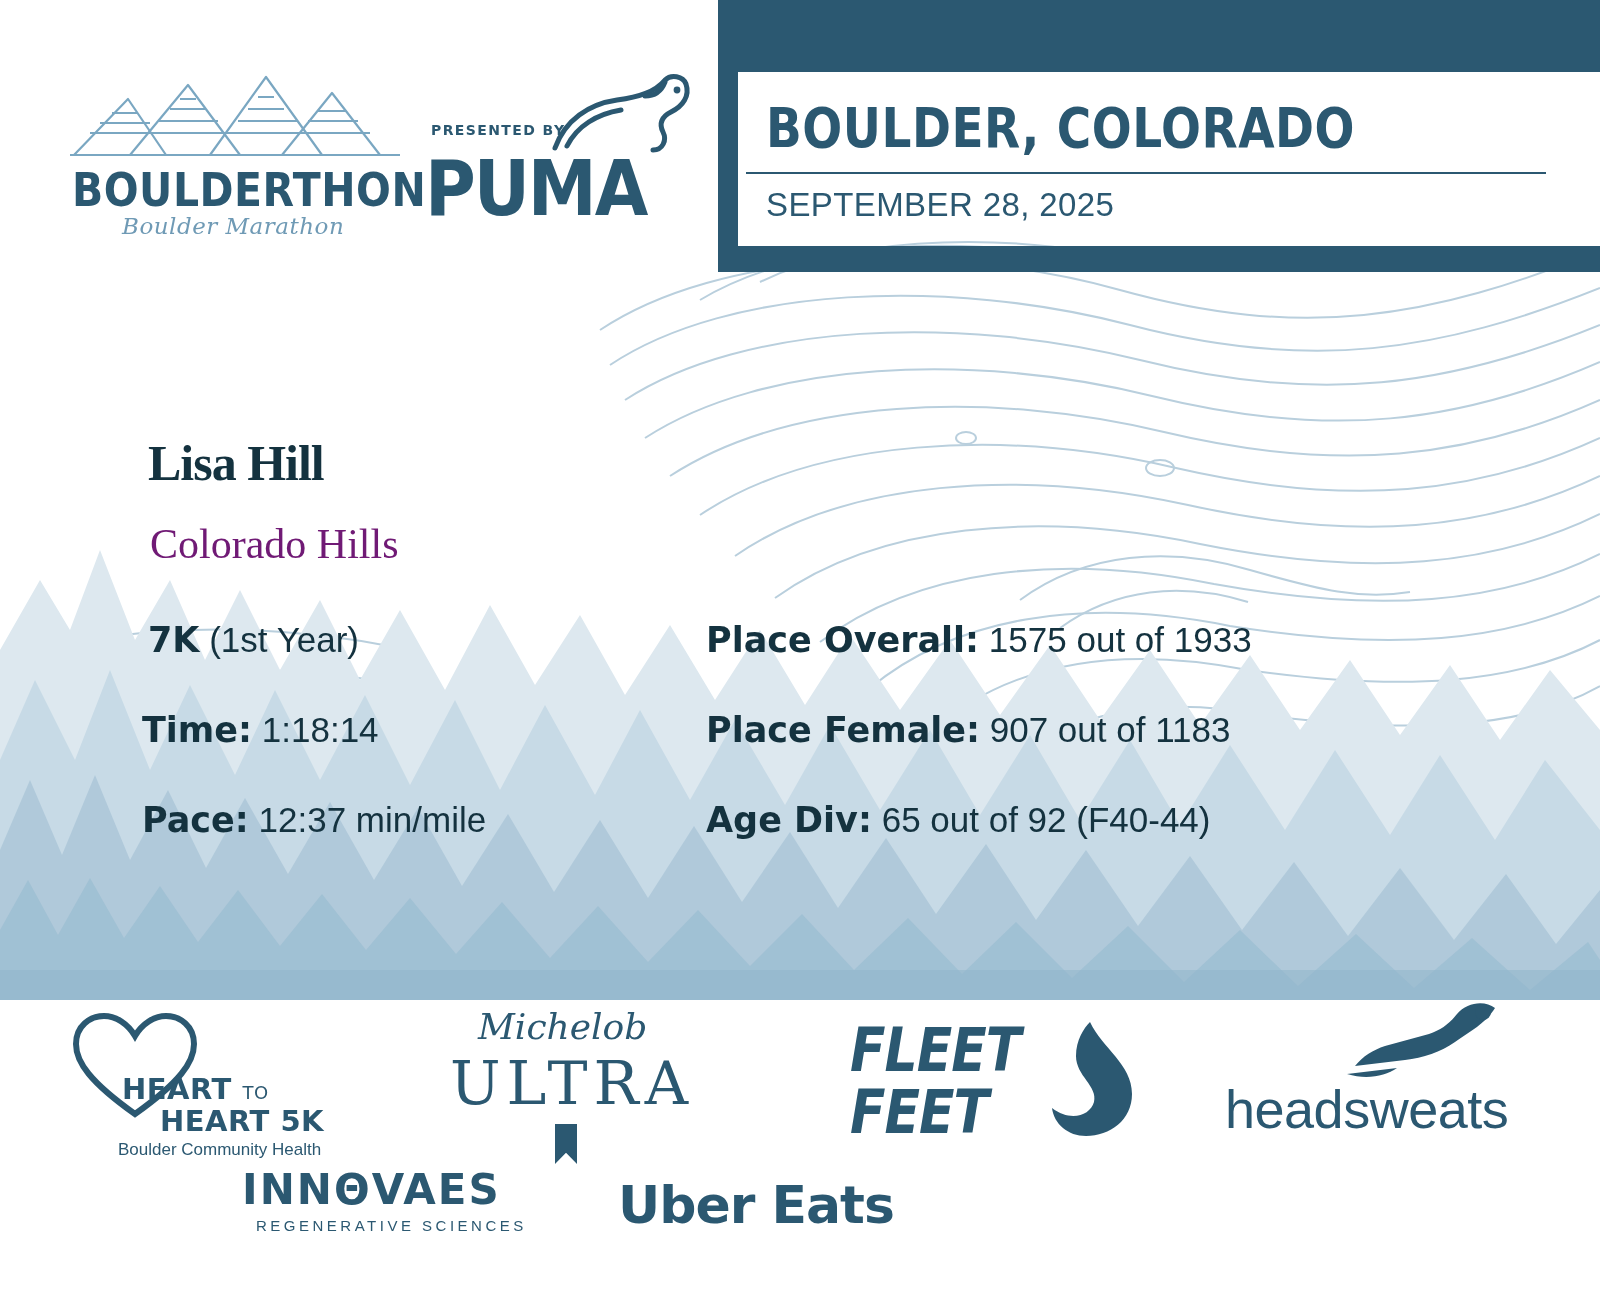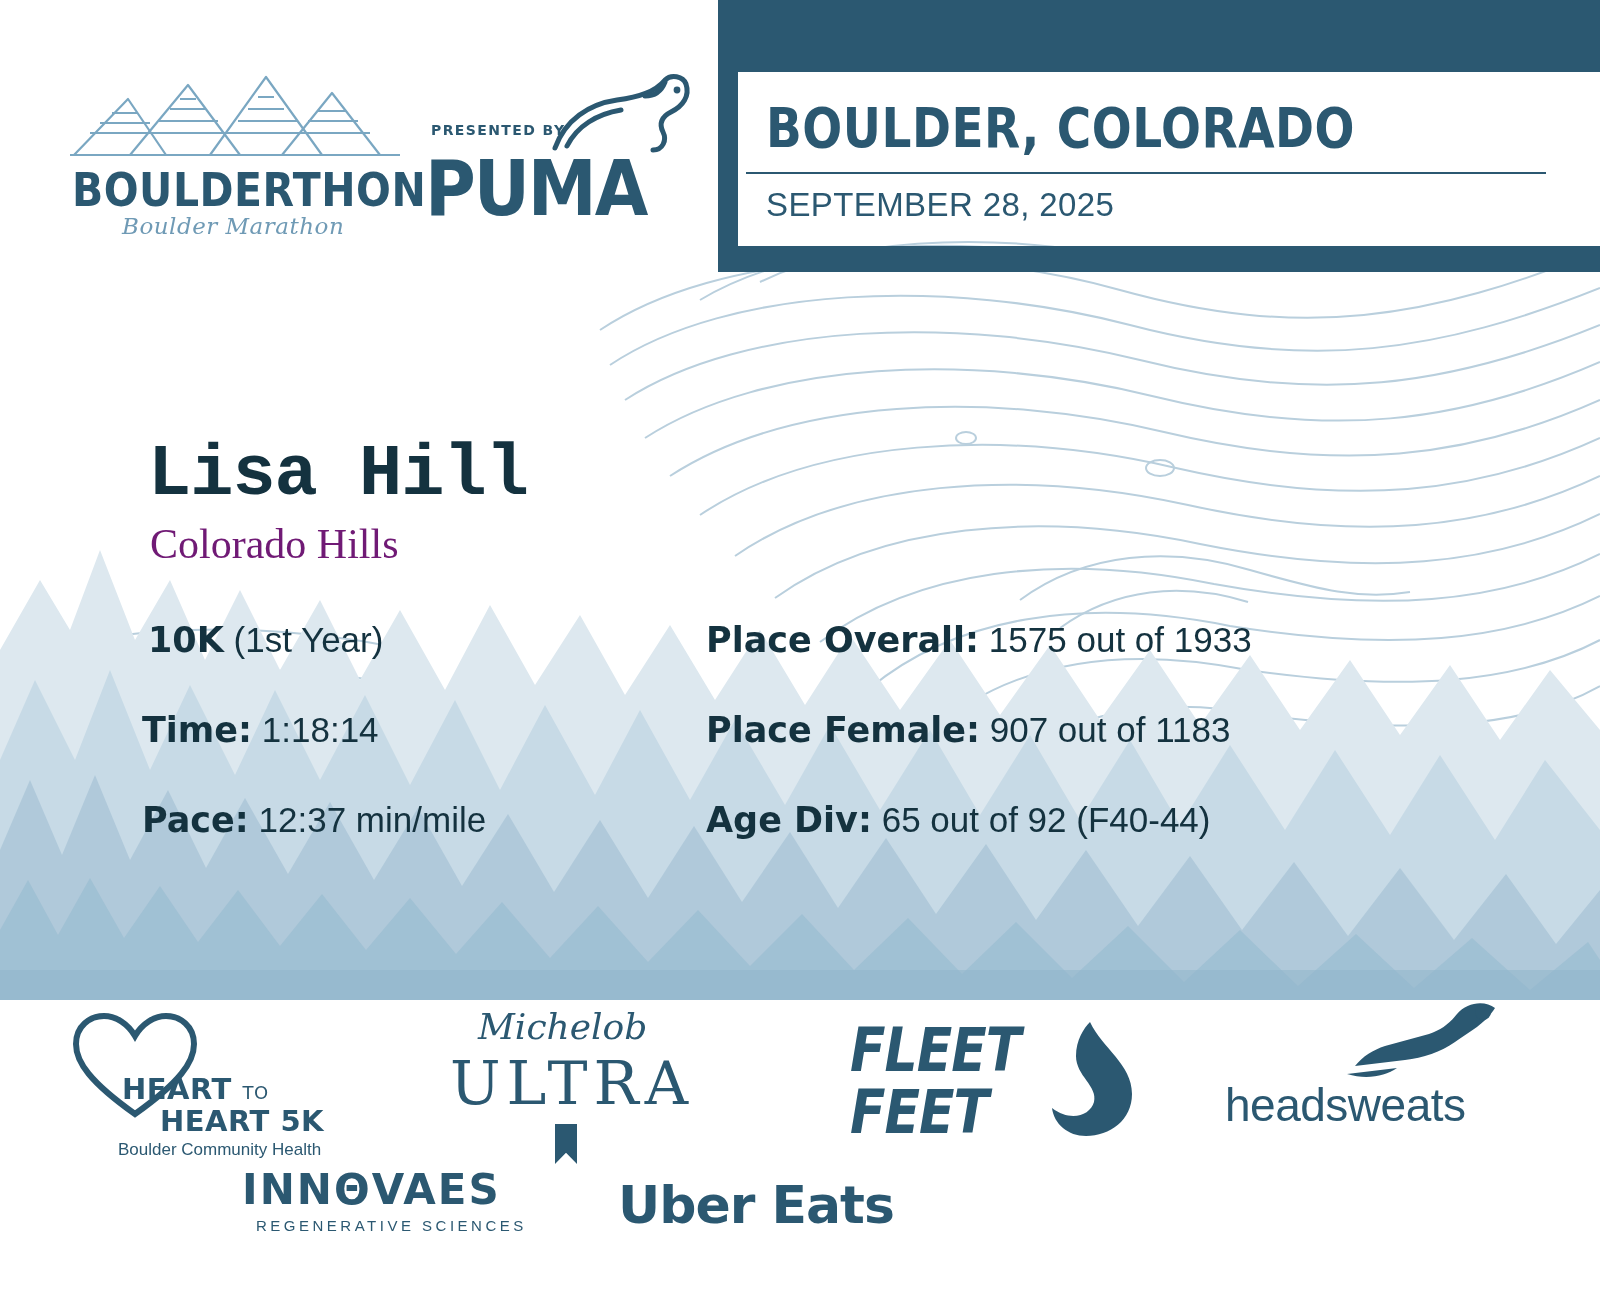--- a/index.html
+++ b/index.html
@@ -177,23 +177,23 @@
     position: absolute;
     left: 0;
     top: 420px;
     width: 1600px;
     z-index: 4;
   }
   .runner-name {
     position: absolute;
     left: 148px;
     top: 14px;
-    font-family: Liberation Mono, monospace;
+    font-family: Liberation Serif, serif;
     font-weight: bold;
-    font-size: 72px;
+    font-size: 50px;
     color: #14323f;
     letter-spacing: -1px;
   }
   .runner-team {
     position: absolute;
     left: 150px;
     top: 100px;
     font-family: Liberation Serif, serif;
     font-size: 42px;
     color: #701a75;
@@ -293,21 +293,21 @@
   .fleet-flame {
     position: absolute; left: 196px; top: 8px;
     width: 90px; height: 120px;
   }
 
   
   .sp-head { left: 1225px; top: 6px; width: 280px; height: 140px; }
   .head-word {
     position: absolute; left: 0px; top: 72px;
     font-family: "Liberation Sans", sans-serif;
-    font-size: 46px; color: #2b5871; letter-spacing: -0.5px;
+    font-size: 54px; color: #2b5871; letter-spacing: -0.5px;
   }
   .head-swoosh {
     position: absolute; left: 120px; top: -6px;
     width: 150px; height: 82px;
   }
 
   
   .sp-inno { left: 242px; top: 165px; width: 290px; height: 90px; }
   .inno-l1 {
     position: absolute; left: 0px; top: 0px;
@@ -450,21 +450,21 @@
       <div class="eb-divider" style="width:800px;"></div>
       <div class="eb-date">SEPTEMBER 28, 2025</div>
     </div>
   </div>
 
   <div class="results">
     <div class="runner-name">Lisa Hill</div>
     <div class="runner-team">Colorado Hills</div>
 
     <div class="stat stat-race">
-      <b>10K</b>
+      <b>7K</b>
       <span>(1st Year)</span>
     </div>
 
     <div class="stat stat-time">
       <b>Time:</b>
       <span>1:18:14</span>
     </div>
 
     <div class="stat stat-pace">
       <b>Pace:</b>

